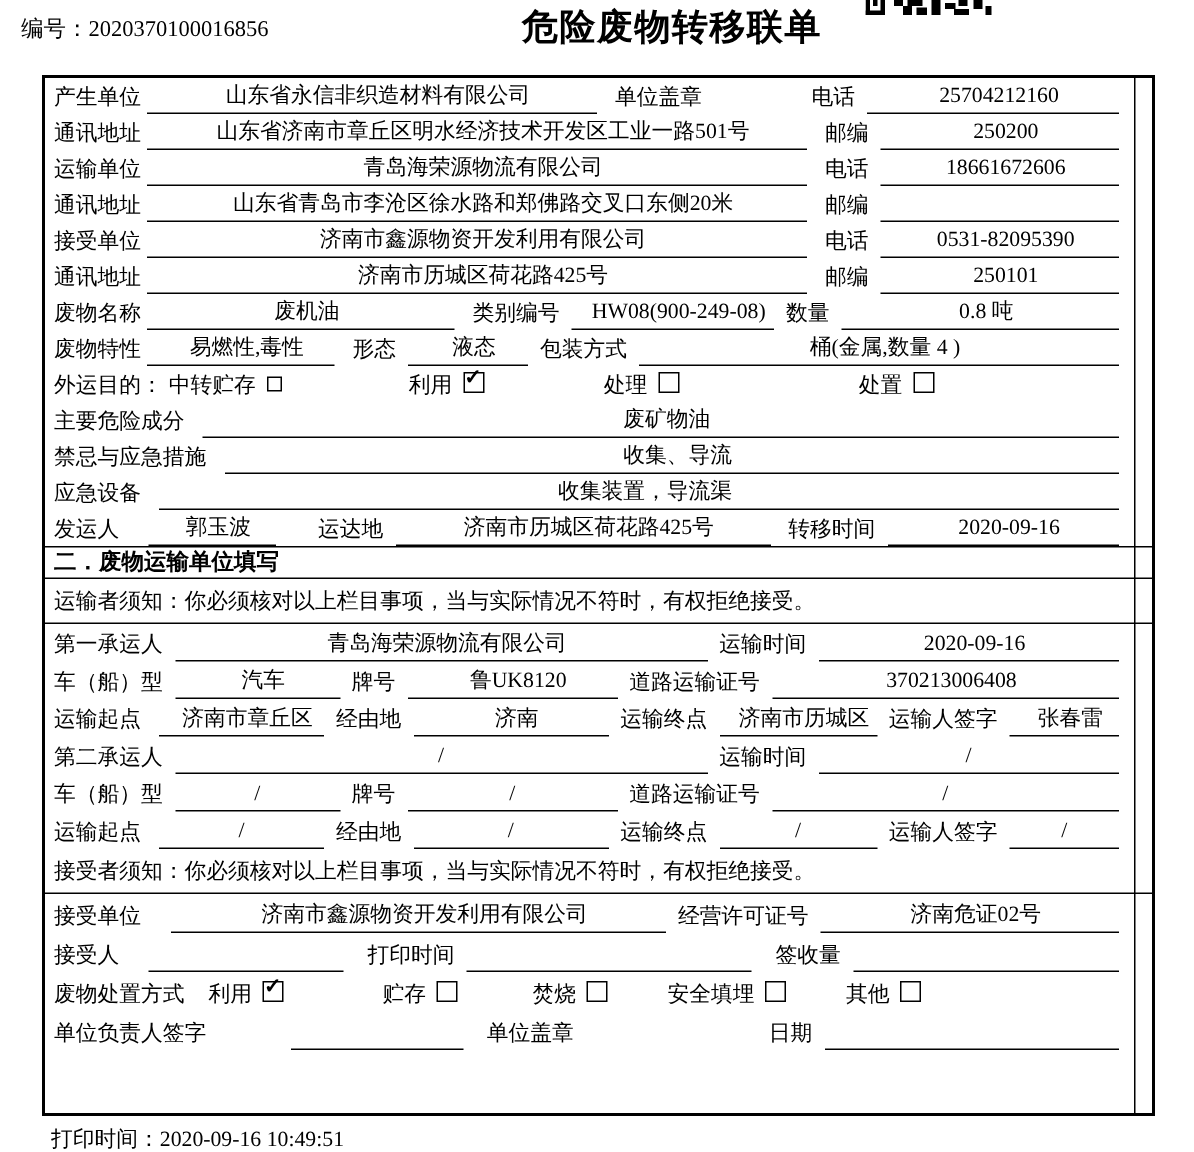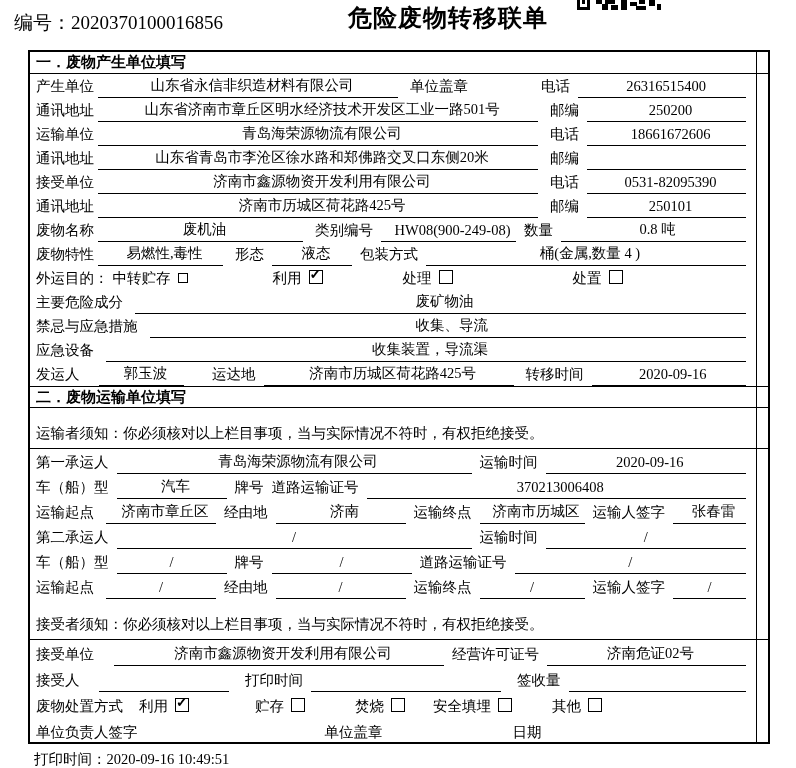--- a/index.html
+++ b/index.html
@@ -1,29 +1,29 @@
 <!DOCTYPE html>
 <html><head>
 <meta charset="utf-8">
 <style>
   html,body{margin:0;padding:0;background:#fff;}
   .page{position:relative;width:796px;height:768px;background:#fff;overflow:hidden;
         font-family:"Liberation Serif","DejaVu Serif",serif;color:#000;}
-  .serial{position:absolute;left:14px;top:10px;font-size:19px;white-space:nowrap;}
+  .serial{position:absolute;left:14px;top:10px;font-size:15px;white-space:nowrap;}
   .title{position:absolute;left:100px;right:0;top:2px;text-align:center;
          font-size:24px;font-weight:bold;letter-spacing:1px;}
   .qr{position:absolute;left:577px;top:0;}
   .form{position:absolute;left:28px;top:50px;width:742px;height:694px;
         border:2px solid #000;box-sizing:border-box;}
   .form::after{content:"";position:absolute;top:0;bottom:0;right:11px;border-left:1.5px solid #000;}
   .shead{height:22px;line-height:21px;font-weight:bold;font-size:15px;
          padding:0 6px;border-bottom:1.5px solid #000;box-sizing:border-box;}
   .shead.bt{border-top:1.5px solid #000;}
   .notice{height:30px;display:flex;align-items:center;padding:0 6px;font-size:14.5px;
-          border-bottom:1.5px solid #000;box-sizing:border-box;white-space:nowrap;margin-top:11px;}
+          border-bottom:1.5px solid #000;box-sizing:border-box;white-space:nowrap;}
   .row{display:flex;align-items:flex-end;height:24px;padding:0 22px 0 6px;
        font-size:14.5px;box-sizing:border-box;}
   .sec2 .row{height:25px;}
   .sec3 .row{height:26px;}
   .lbl{white-space:nowrap;padding-bottom:2px;flex:0 0 auto;}
   .val{border-bottom:1px solid #000;padding:0 2px 2px 10px;white-space:nowrap;
        overflow:hidden;box-sizing:border-box;flex:0 0 auto;text-align:center;}
   .val.c{text-align:center;padding-left:2px;}
   .fill{flex:1 1 auto;min-width:0;}
   .sp{flex:1 1 auto;}
@@ -60,29 +60,28 @@
       <rect x="62" y="0" width="6" height="4"></rect>
         <rect x="59" y="6" width="10" height="4"></rect>
       <rect x="72" y="0" width="6" height="6"></rect>
         <rect x="80" y="4" width="4" height="6"></rect>
     </g>
   </svg>
 
   <div class="form">
 
     <div class="sec1">
-      <div class="shead">一．废物产生单位填写</div>
 
       <div class="row">
         <span class="lbl" style="width:62px">产生单位</span>
         <span class="val" style="width:300px">山东省永信非织造材料有限公司</span>
         <span class="lbl ml12">单位盖章</span>
         <span class="sp"></span>
         <span class="lbl">电话</span>
-        <span class="val ml8" style="width:168px">26316515400</span>
+        <span class="val ml8" style="width:168px">25704212160</span>
       </div>
 
       <div class="row">
         <span class="lbl" style="width:62px">通讯地址</span>
         <span class="val" style="width:440px">山东省济南市章丘区明水经济技术开发区工业一路501号</span>
         <span class="lbl ml12">邮编</span>
         <span class="val fill ml8">250200</span>
       </div>
 
       <div class="row">
@@ -172,20 +171,21 @@
         <span class="lbl">第一承运人</span>
         <span class="val ml8" style="width:355px">青岛海荣源物流有限公司</span>
         <span class="lbl ml8">运输时间</span>
         <span class="val fill ml8">2020-09-16</span>
       </div>
 
       <div class="row">
         <span class="lbl">车（船）型</span>
         <span class="val ml8" style="width:110px">汽车</span>
         <span class="lbl ml8">牌号</span>
+        <span class="val ml8" style="width:140px">鲁UK8120</span>
         <span class="lbl ml8">道路运输证号</span>
         <span class="val fill ml8">370213006408</span>
       </div>
 
       <div class="row">
         <span class="lbl" style="width:62px">运输起点</span>
         <span class="val ml8" style="width:110px">济南市章丘区</span>
         <span class="lbl ml8">经由地</span>
         <span class="val ml8" style="width:130px">济南</span>
         <span class="lbl ml8">运输终点</span>
@@ -239,21 +239,21 @@
         <span class="val ml8" style="width:190px"></span>
         <span class="lbl ml16">签收量</span>
         <span class="val fill ml8"></span>
       </div>
 
       <div class="row">
         <span class="lbl">废物处置方式</span>
         <span class="opt ml16"><span>利用</span><span class="cb checked"></span></span>
         <span class="opt" style="margin-left:66px"><span>贮存</span><span class="cb"></span></span>
         <span class="opt" style="margin-left:50px"><span>焚烧</span><span class="cb"></span></span>
-        <span class="opt" style="margin-left:28px"><span>安全填埋</span><span class="cb"></span></span>
+        <span class="opt" style="margin-left:40px"><span>安全填埋</span><span class="cb"></span></span>
         <span class="opt" style="margin-left:40px"><span>其他</span><span class="cb"></span></span>
       </div>
 
       <div class="row">
         <span class="lbl">单位负责人签字</span>
         <span class="val ml56" style="width:115px"></span>
         <span class="lbl ml16">单位盖章</span>
         <span class="lbl ml130">日期</span>
         <span class="val fill ml8"></span>
       </div>

